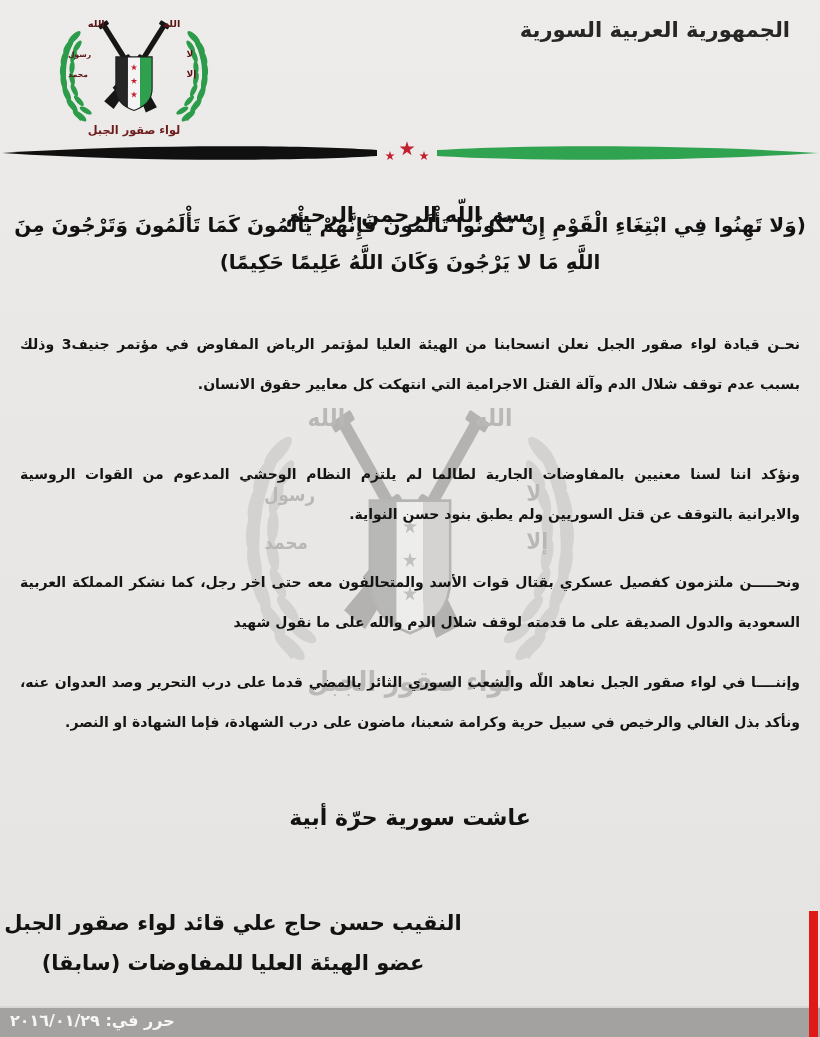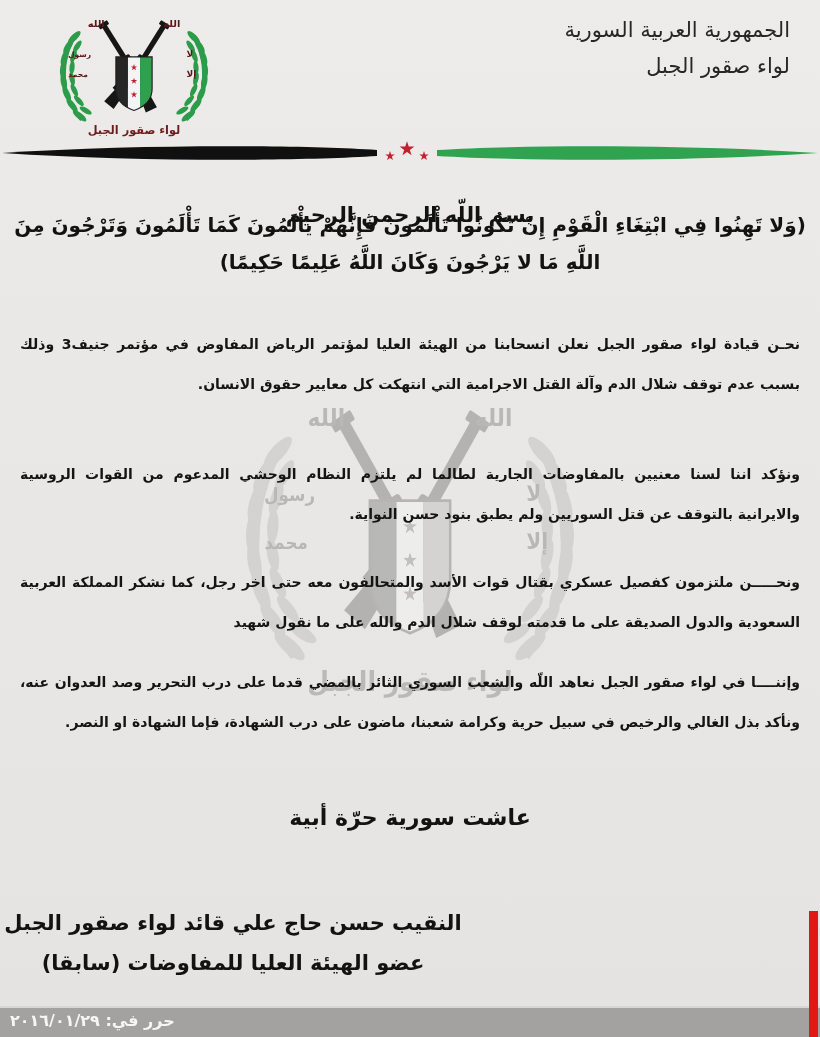--- a/index.html
+++ b/index.html
@@ -4,21 +4,21 @@
 <style>
   html,body{margin:0;padding:0;background:#555;}
   .page{
     position:relative;width:820px;height:1037px;overflow:hidden;
     background:linear-gradient(180deg,#edecea 0%,#e9e8e6 35%,#e7e6e4 70%,#e4e3e1 100%);
     font-family:"DejaVu Sans",sans-serif;direction:rtl;color:#161616;
   }
   .logo{position:absolute;top:4px;left:50px;width:168px;height:136px;}
   .logo svg{width:100%;height:100%;}
   .header-text{position:absolute;top:12px;right:30px;
-    font-weight:normal;font-size:21px;line-height:36px;color:#262626;}
+    font-weight:bold;font-size:21px;line-height:36px;color:#262626;}
   .divider{position:absolute;top:138px;left:0;width:820px;height:30px;}
   .basmala{position:absolute;top:175px;left:0;width:100%;text-align:center;
     font-size:21px;font-weight:bold;color:#121212;margin-top:28px;}
   .verse{position:absolute;top:207px;left:14px;right:14px;text-align:center;
     font-size:20px;font-weight:bold;line-height:37px;color:#121212;}
   .para{position:absolute;left:20px;right:20px;text-align:justify;
     font-size:14px;font-weight:bold;line-height:40px;color:#141414;z-index:2;}
   .p1{top:310px}.p2{top:440px}.p3{top:548px}.p4{top:648px}
   .slogan{position:absolute;top:805px;left:0;width:100%;text-align:center;
     font-size:22px;font-weight:bold;color:#121212;z-index:2;}
@@ -118,21 +118,20 @@
   </div>
 
   <div class="logo">
     <svg viewBox="0 0 220 180">
         <use href="#emblem"></use>
       </svg>
   </div>
 
   <div class="header-text">
     <div>الجمهورية العربية السورية</div>
-    <div>لواء صقور الجبل</div>
   </div>
 
   <div class="divider">
     <svg viewBox="0 0 820 30" width="820" height="30">
       <path d="M2,15 C140,6 300,7 377,12 L377,18 C300,23 140,24 2,15 Z" fill="#101010"></path>
       <path d="M818,15 C680,6 520,7 437,12 L437,18 C520,23 680,24 818,15 Z" fill="#2fa34f"></path>
       <use href="#star5" transform="translate(390,18) scale(0.5)" fill="#c3202f"></use>
       <use href="#star5" transform="translate(407,11) scale(0.78)" fill="#c3202f"></use>
       <use href="#star5" transform="translate(424,18) scale(0.5)" fill="#c3202f"></use>
     </svg>

